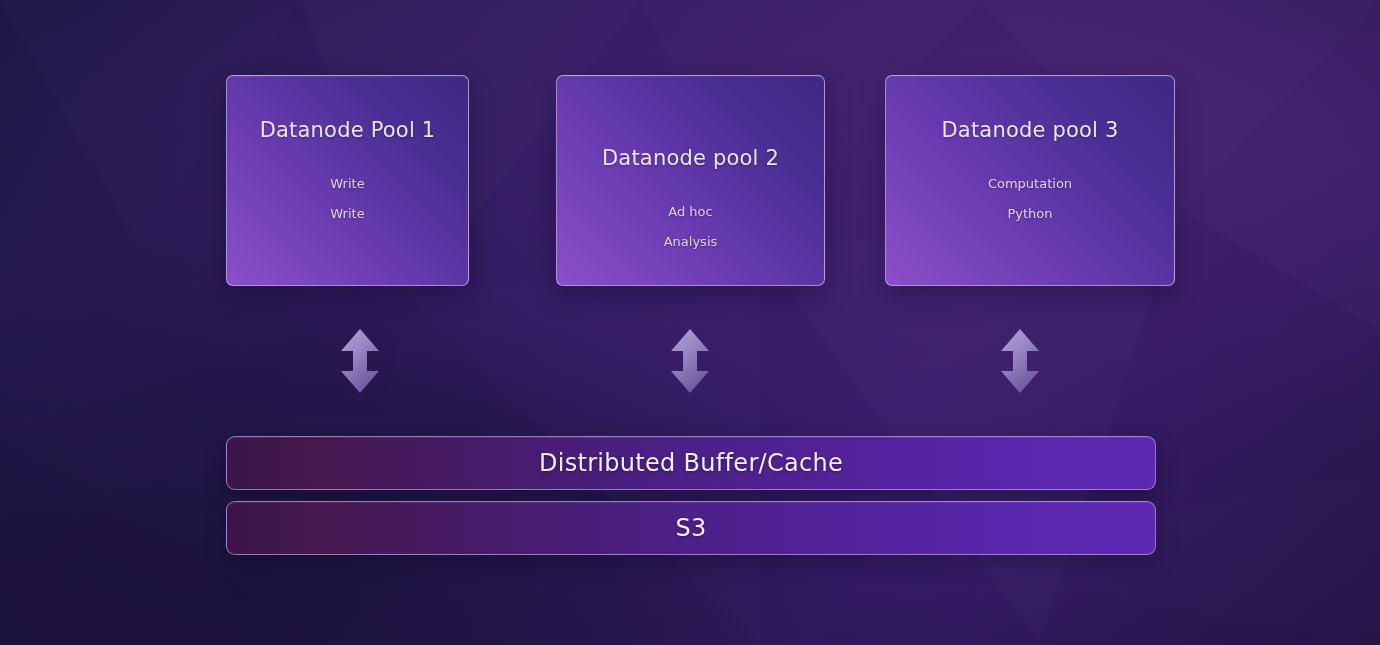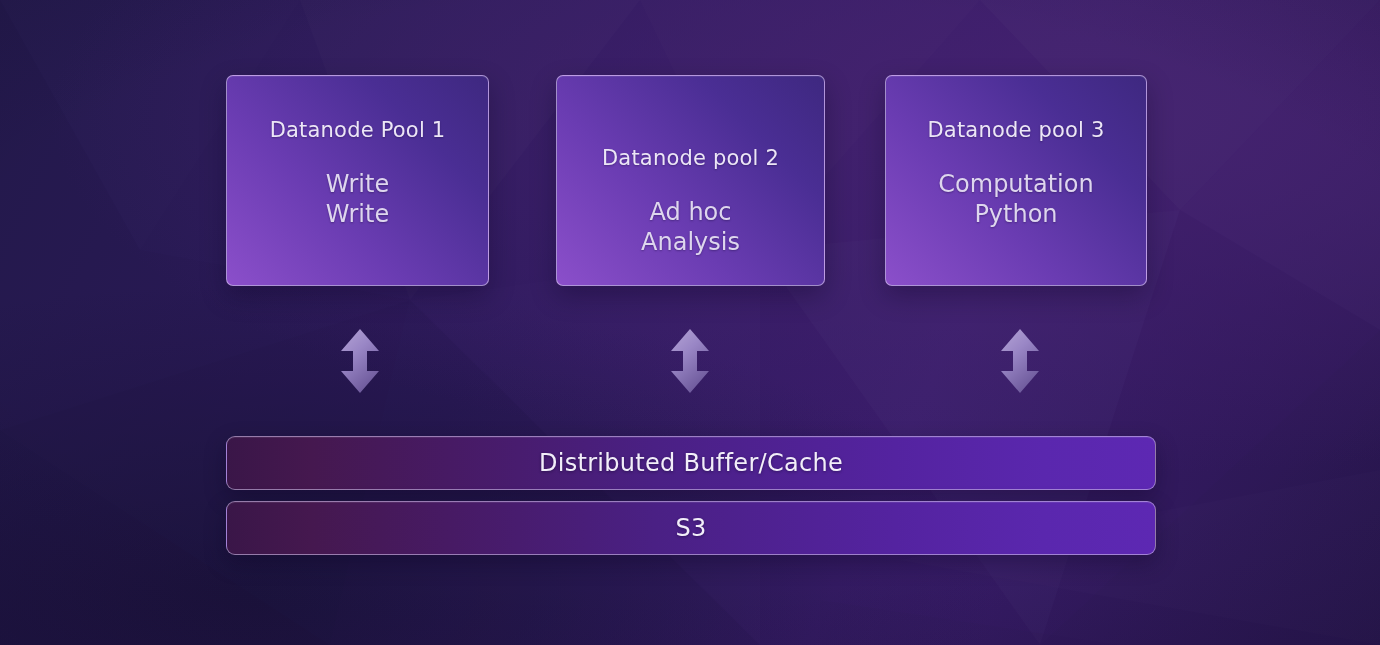--- a/index.html
+++ b/index.html
@@ -55,37 +55,37 @@
     border: 1px solid rgba(222,205,245,0.62);
     background: linear-gradient(225deg, #3e2880 0%, #4a2e94 26%, #6a3cb2 62%, #8b4fca 100%);
     box-shadow:
       0 10px 26px rgba(10,4,30,0.30),
       inset 0 1px 0 rgba(255,255,255,0.07);
     box-sizing: border-box;
     display: flex;
     flex-direction: column;
     align-items: center;
   }
-  .pool-card.c1 { left: 226px; width: 263px; }
+  .pool-card.c1 { left: 226px; width: 243px; }
   .pool-card.c2 { left: 556px; width: 269px; justify-content: center; }
-  .pool-card.c3 { left: 885px; width: 262px; }
+  .pool-card.c3 { left: 885px; width: 290px; }
 
   .pool-title {
     margin-top: 44px;
     font-size: 21px;
     font-weight: 400;
     letter-spacing: 0.2px;
     color: #ece6f6;
     text-align: center;
     line-height: 1;
     text-shadow: 0 1px 2px rgba(20,8,48,0.35);
   }
   .pool-lines {
     margin-top: 28px;
-    font-size: 24px;
+    font-size: 13px;
     font-weight: 400;
     color: #ded6ee;
     text-align: center;
     line-height: 30px;
     text-shadow: 0 1px 2px rgba(20,8,48,0.35);
   }
   .pool-lines span { display: block; }
 
   
   .arrow {

